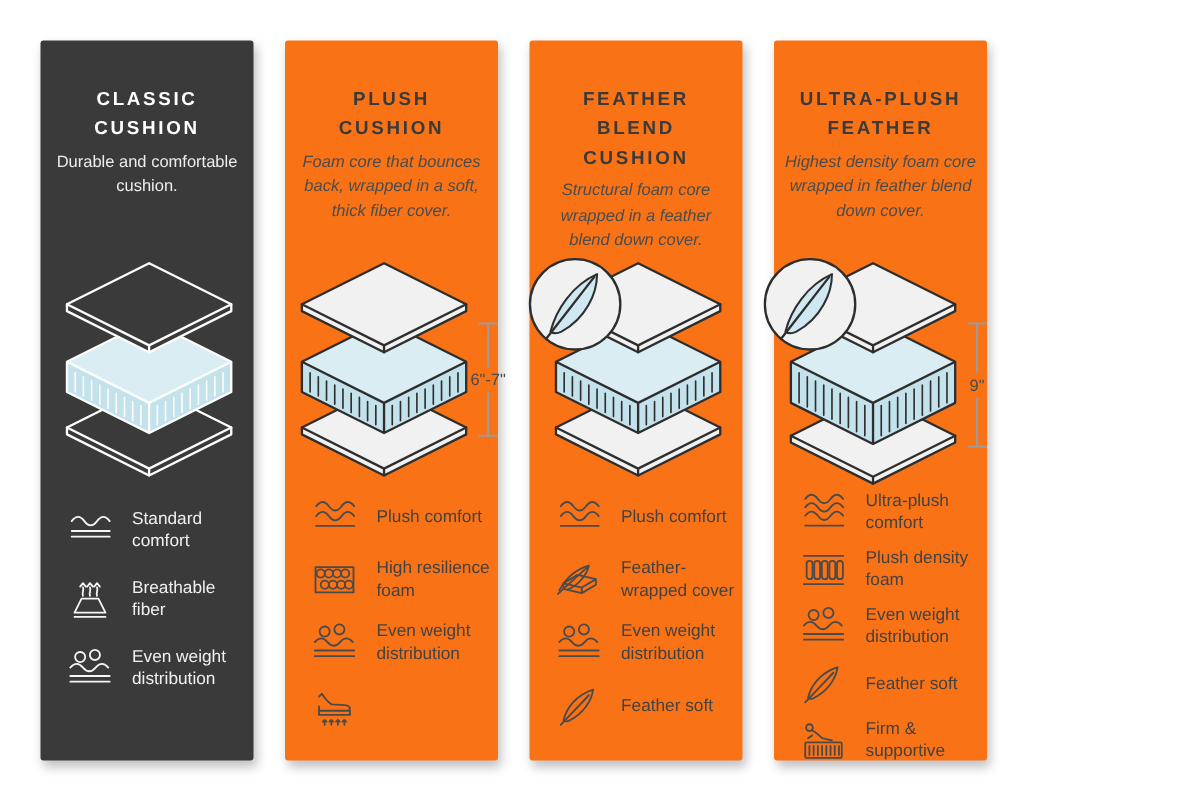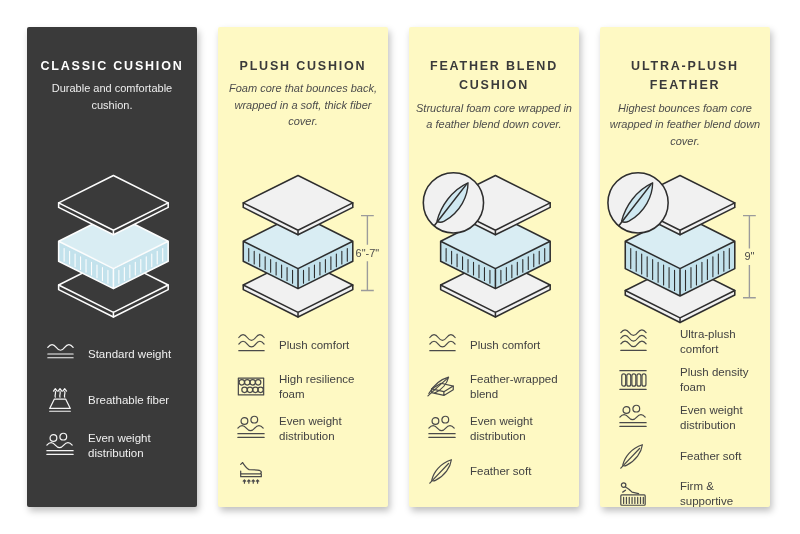--- a/index.html
+++ b/index.html
@@ -1,20 +1,20 @@
 <!DOCTYPE html>
 <html><head>
 <meta charset="utf-8">
 <style>
   html,body{margin:0;padding:0;background:#ffffff;}
   body{width:800px;height:534px;font-family:"Liberation Sans",sans-serif;-webkit-font-smoothing:antialiased;}
   .wrap{position:relative;width:800px;height:534px;box-sizing:border-box;display:flex;gap:21px;padding:27px 0 27px 27px;background:#fff;}
-  .panel{position:relative;width:170px;height:480px;border-radius:2px;box-shadow:2px 4px 7px rgba(0,0,0,.25);box-sizing:border-box;text-align:center;flex:0 0 auto;}
+  .panel{position:relative;width:142px;height:480px;border-radius:2px;box-shadow:2px 4px 7px rgba(0,0,0,.25);box-sizing:border-box;text-align:center;flex:0 0 auto;}
   .panel.dark{background:#3a3a3a;color:#ffffff;}
-  .panel.light{background:#fef9c3;color:#3c3c3c;}
+  .panel.light{background:#f97316;color:#3c3c3c;}
   .ptitle{font-size:12.5px;font-weight:bold;letter-spacing:1.8px;margin:30px 8px 0;line-height:1.55;}
   .dark .ptitle{color:#ffffff;}
   .light .ptitle{color:#3a3a3a;}
   .pdesc{font-size:11px;line-height:1.5;margin:4px 7px 0;}
   .dark .pdesc{color:#ededed;}
   .light .pdesc{color:#4c4c4c;font-style:italic;}
   .illu{position:absolute;top:143px;left:0;right:0;height:158px;display:flex;justify-content:center;align-items:flex-start;}
   .illu svg{overflow:visible;}
   
   .sh{stroke-width:1.7;stroke-linejoin:round;}
@@ -33,21 +33,21 @@
   .light .hatch{stroke:#2e2e2e;}
   .feather-fill{fill:#cfe8f1;stroke:#2e2e2e;stroke-width:1.5;stroke-linejoin:round;}
   .dimline{stroke:#9b9b9b;stroke-width:1.5;fill:none;stroke-linecap:butt;}
   .dimtext{font-size:12px;fill:#4a4a4a;font-family:"Liberation Sans",sans-serif;}
   
   .features{position:absolute;top:303px;left:16px;right:5px;list-style:none;margin:0;padding:0;text-align:left;}
   .panel.p1 .features{top:312px;}
   .panel.p4 .features{top:300px;}
   .feat{display:flex;align-items:center;gap:11px;margin-bottom:12px;min-height:30px;}
   .panel.p1 .feat{margin-bottom:16px;}
-  .panel.p4 .feat{margin-bottom:8px;gap:30px;}
+  .panel.p4 .feat{margin-bottom:8px;}
   .fico{flex:0 0 34px;width:34px;display:flex;justify-content:center;}
   .fico svg{width:32px;height:30px;}
   .fico{color:#4a4a4a;}
   .dark .fico{color:#f5f5f5;}
   .fico path,.fico rect,.fico circle{fill:none;stroke:currentColor;stroke-width:1.3;stroke-linecap:round;stroke-linejoin:round;}
   .flabel{font-size:11.5px;line-height:1.3;}
   .dark .flabel{color:#f0f0f0;}
   .light .flabel{color:#424242;}
 </style>
 </head>
@@ -74,21 +74,21 @@
         </svg>
       </div>
     <ul class="features">
         <li class="feat">
           <span class="fico">
             <svg viewBox="0 0 34 32">
               <path d="M4,9 C7,5 10,5 13,9 C16,13 19,13 22,9 C25,5 28,5 31,9"></path>
               <path d="M4,16 H31 M4,20 H31"></path>
             </svg>
           </span>
-          <span class="flabel">Standard weight</span>
+          <span class="flabel">Standard comfort</span>
         </li>
         <li class="feat">
           <span class="fico">
             <svg viewBox="0 0 34 32">
               <path d="M11,15 L23,15 L28,25 L6,25 Z"></path>
               <path d="M6,28 H28"></path>
               <path d="M12,13 C11,11 13,9 12,7 M17,13 C16,11 18,9 17,7 M22,13 C21,11 23,9 22,7"></path>
               <path d="M10,6.5 L12,4 L14,6.5 M15,6.5 L17,4 L19,6.5 M20,6.5 L22,4 L24,6.5"></path>
             </svg>
           </span>
@@ -217,21 +217,21 @@
         </li>
         <li class="feat">
           <span class="fico">
             <svg viewBox="0 0 34 32">
               <path d="M6,18 L16,12 L29,15 L19,21 Z"></path>
               <path d="M6,18 L6,22 L19,25 L19,21 M29,15 L29,19 L19,25"></path>
               <path d="M3,23 C8,14 15,8 24,5.5 C22.5,12 17,19 9,22.5"></path>
               <path d="M2,25.5 L23,6.5"></path>
             </svg>
           </span>
-          <span class="flabel">Feather-wrapped blend</span>
+          <span class="flabel">Feather-wrapped cover</span>
         </li>
         <li class="feat">
           <span class="fico">
             <svg viewBox="0 0 34 32">
               <circle cx="10" cy="7.5" r="3.6"></circle>
               <circle cx="20.5" cy="6" r="3.6"></circle>
               <path d="M3,15 C6,11.5 9,11.5 12,15 C15,18.5 18,18.5 21,15 C24,11.5 27,11.5 30,15"></path>
               <path d="M3,21 H31 M3,25 H31"></path>
             </svg>
           </span>
@@ -244,21 +244,21 @@
               <path d="M4,29 L24,8"></path>
             </svg>
           </span>
           <span class="flabel">Feather soft</span>
         </li>
       </ul>
   </div>
 
   <div class="panel light p4">
     <h2 class="ptitle">ULTRA-PLUSH FEATHER</h2>
-    <p class="pdesc">Highest bounces foam core wrapped in feather blend down cover.</p>
+    <p class="pdesc">Highest density foam core wrapped in feather blend down cover.</p>
     <div class="illu">
         <svg class="cushion" viewBox="0 0 172 172" width="157" height="157">
           <g transform="translate(0,0)">
             <path class="sh" d="M80,102 L140,132 L140,137 L80,167 L20,137 L20,132 Z"></path>
             <path class="shl" d="M20,132 L80,162 L140,132 M80,162 L80,167"></path>
             <path class="slab-top" d="M80,48 L140,78 L80,108 L20,78 Z"></path>
             <path class="slab-side" d="M20,78 L80,108 L80,138 L20,108 Z"></path>
             <path class="slab-side" d="M80,108 L140,78 L140,108 L80,138 Z"></path>
             <path class="hatch" d="M26,86 L26,108 M32,89 L32,111 M38,92 L38,114 M44,95 L44,117 M50,98 L50,120 M56,101 L56,123 M62,104 L62,126 M68,107 L68,129 M74,110 L74,132 M86,110 L86,132 M92,107 L92,129 M98,104 L98,126 M104,101 L104,123 M110,98 L110,120 M116,95 L116,117 M122,92 L122,114 M128,89 L128,111 M134,86 L134,108 "></path>
             <path class="slab-edge" d="M80,48 L140,78 L140,108 L80,138 L20,108 L20,78 Z M20,78 L80,108 L140,78 M80,108 L80,138"></path>

